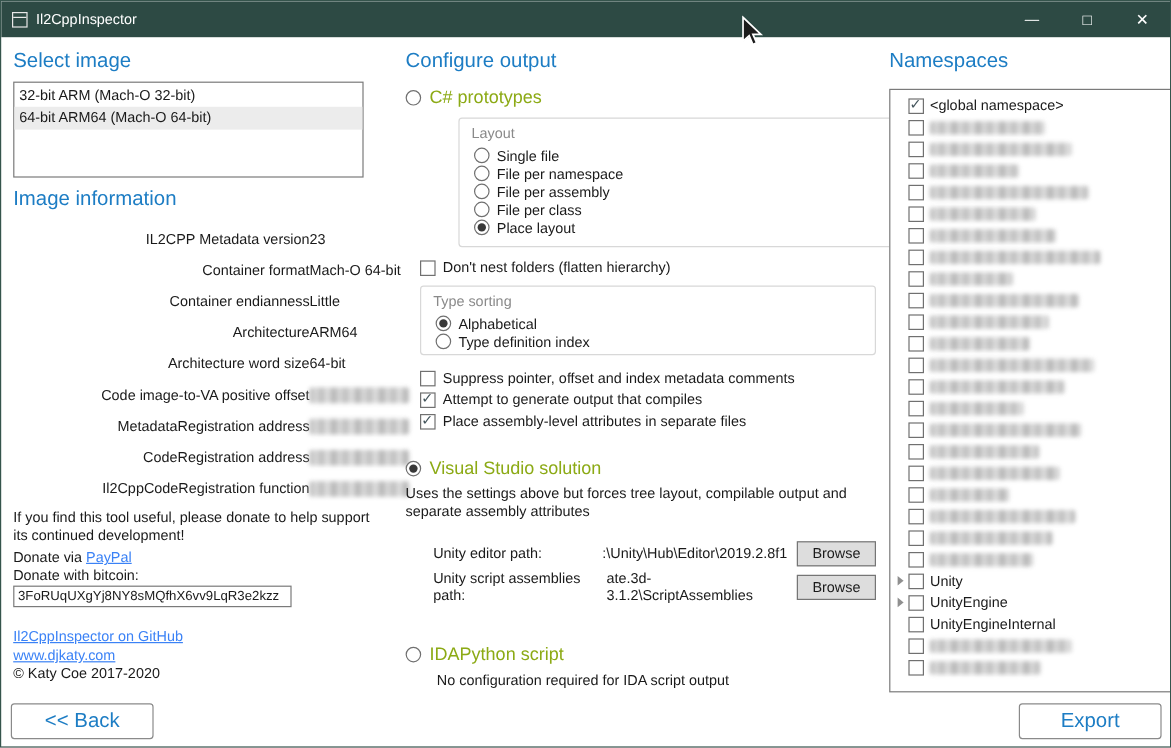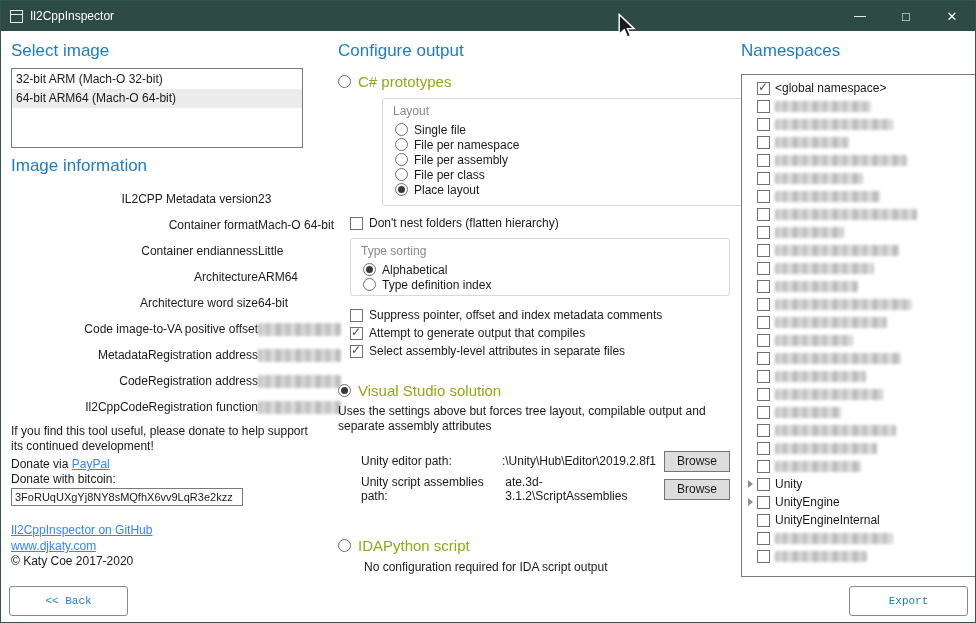--- a/index.html
+++ b/index.html
@@ -34,21 +34,21 @@
   .cursor { position:absolute; left:616px; top:12px; z-index:50; }
 
   
   .abs { position:absolute; }
   .heading { font-size:17px; color:#1d7dc4; }
   .green-label { font-size:15px; color:#8caa15; }
   .link { color:#3b82f6; text-decoration:underline; cursor:pointer; }
   .footer-btn {
     position:absolute; width:119px; height:30px; background:#fff;
     border:1px solid #8a8a8a; border-radius:3px; color:#1d7dc4;
-    font-size:11px; font-family:Liberation Mono, monospace; cursor:pointer;
+    font-size:17px; font-family:Liberation Sans, sans-serif; cursor:pointer;
   }
   .redacted {
     display:inline-block; height:12px; border-radius:2px;
     background:repeating-linear-gradient(90deg,#a9a9a9 0px,#d8d8d8 5px,#b5b5b5 10px,#e0e0e0 15px,#ababab 20px);
     filter:blur(1.6px); opacity:.9;
   }
   
   .radio {
     width:13px; height:13px; border:1px solid #707070; border-radius:50%;
     background:#fff; position:relative; flex:none;
@@ -255,21 +255,21 @@
   <div class="check-row" style="left:349px; top:306px;">
     <span class="cb"></span>
     <span>Suppress pointer, offset and index metadata comments</span>
   </div>
   <div class="check-row" style="left:349px; top:324px;">
     <span class="cb checked"></span>
     <span>Attempt to generate output that compiles</span>
   </div>
   <div class="check-row" style="left:349px; top:342px;">
     <span class="cb checked"></span>
-    <span>Select assembly-level attributes in separate files</span>
+    <span>Place assembly-level attributes in separate files</span>
   </div>
 
   <div class="radio-row" style="left:337px; top:381px;">
     <span class="radio checked"></span>
     <span class="green-label">Visual Studio solution</span>
   </div>
   <div class="desc" style="left:337px; top:403px;">Uses the settings above but forces tree layout, compilable output and separate assembly attributes</div>
 
   <div class="path-row" style="left:349px; top:449px;">
     <span class="path-label">Unity editor path:</span>

